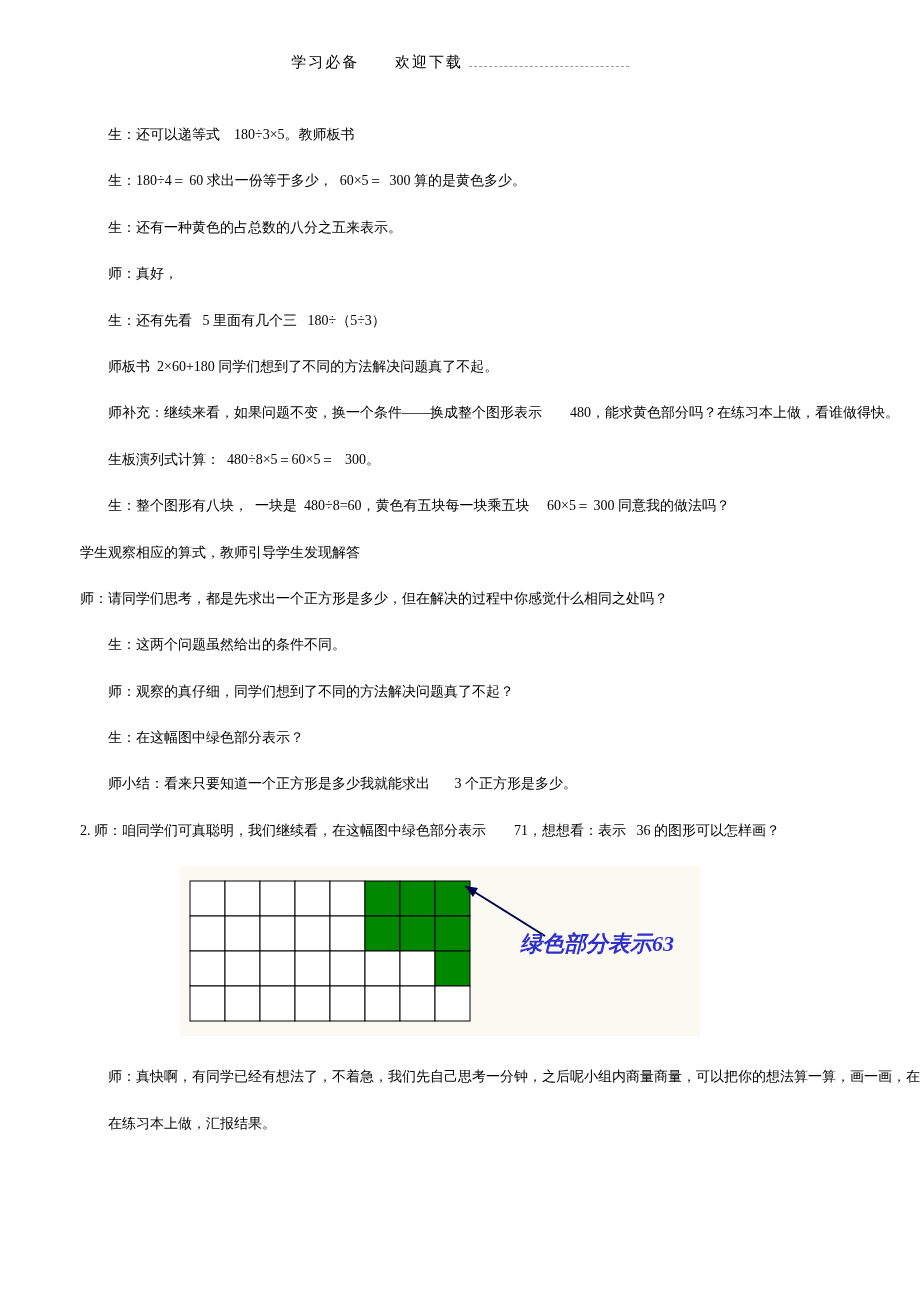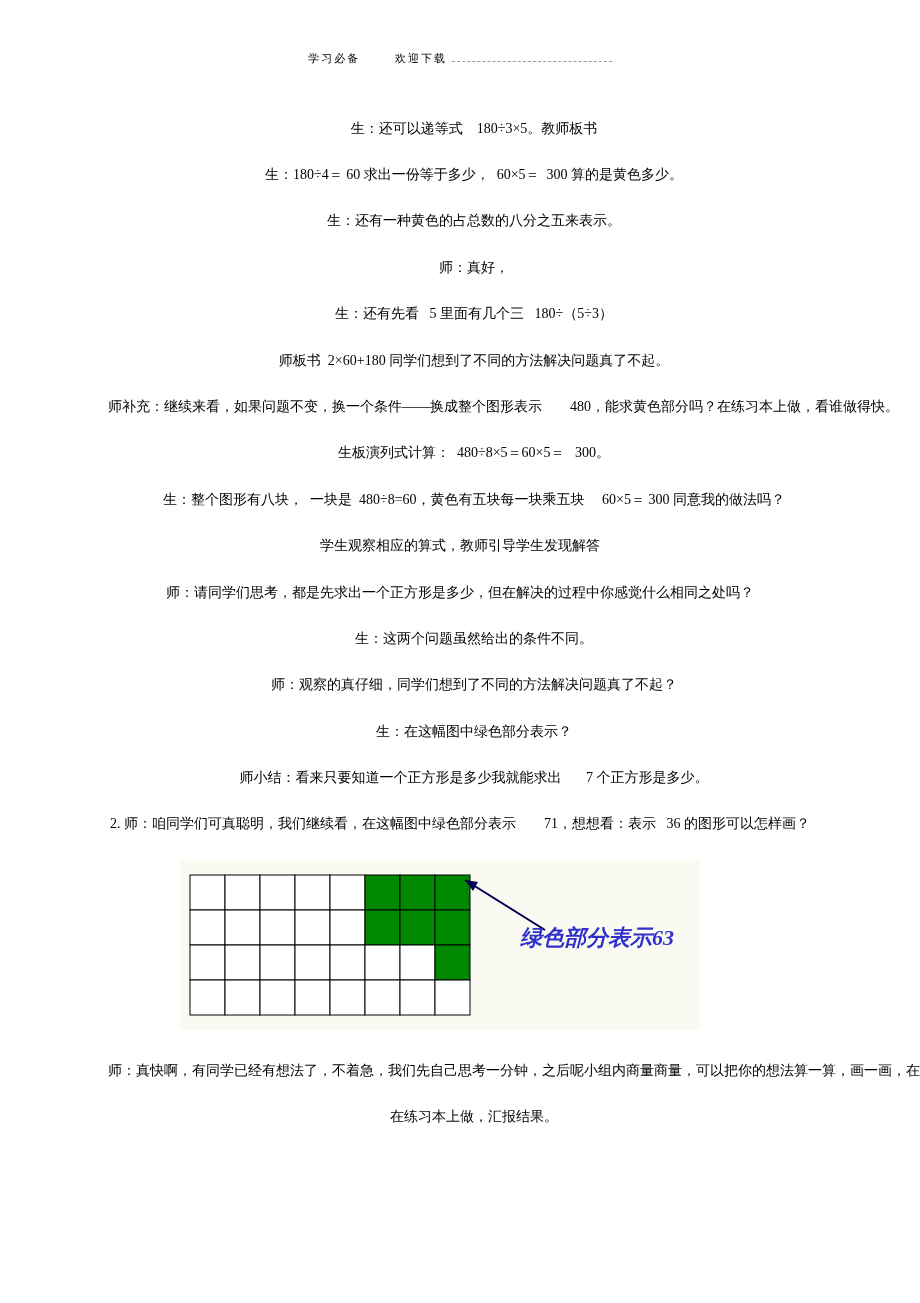--- a/index.html
+++ b/index.html
@@ -13,21 +13,21 @@
       font-size: 14px;
       line-height: 1.6;
       color: #000;
       background: #fff;
       width: 920px;
       padding: 50px 80px 40px 80px;
     }
     
     .header {
       text-align: center;
-      font-size: 11px;
+      font-size: 15px;
       margin-bottom: 50px;
       letter-spacing: 2px;
     }
     
     .header-left {
       display: inline-block;
       margin-right: 30px;
     }
     
     .header-right {
@@ -36,21 +36,21 @@
     
     .underline-dashed {
       border-bottom: 1px dashed #999;
       display: inline-block;
       width: 160px;
       margin-top: 2px;
     }
     
     .para {
       margin-bottom: 24px;
-      text-align: center;
+      text-align: left;
     }
     
     .indent-1 {
       text-indent: 2em;
     }
     
     .indent-0 {
       text-indent: 0;
     }
     
@@ -91,21 +91,21 @@
 <div class="para indent-1 sp">生：还有先看   5 里面有几个三   180÷（5÷3）</div>
 <div class="para indent-1 sp">师板书  2×60+180 同学们想到了不同的方法解决问题真了不起。</div>
 <div class="para indent-1 sp">师补充：继续来看，如果问题不变，换一个条件——换成整个图形表示        480，能求黄色部分吗？在练习本上做，看谁做得快。</div>
 <div class="para indent-1 sp">生板演列式计算：  480÷8×5＝60×5＝   300。</div>
 <div class="para indent-1 sp">生：整个图形有八块，  一块是  480÷8=60，黄色有五块每一块乘五块     60×5＝ 300 同意我的做法吗？</div>
 <div class="para indent-0 sp">学生观察相应的算式，教师引导学生发现解答</div>
 <div class="para indent-0 sp">师：请同学们思考，都是先求出一个正方形是多少，但在解决的过程中你感觉什么相同之处吗？</div>
 <div class="para indent-1 sp">生：这两个问题虽然给出的条件不同。</div>
 <div class="para indent-1 sp">师：观察的真仔细，同学们想到了不同的方法解决问题真了不起？</div>
 <div class="para indent-1 sp">生：在这幅图中绿色部分表示？</div>
-<div class="para indent-1 sp">师小结：看来只要知道一个正方形是多少我就能求出       7 个正方形是多少。</div>
+<div class="para indent-1 sp">师小结：看来只要知道一个正方形是多少我就能求出       3 个正方形是多少。</div>
 <div class="para indent-0 sp">2. 师：咱同学们可真聪明，我们继续看，在这幅图中绿色部分表示        71，想想看：表示   36 的图形可以怎样画？</div>
 
 <div class="chart-container">
   <svg class="chart-svg" width="520" height="170">
 
     <rect x="0" y="0" width="520" height="170" fill="#fafaf2"></rect>
 
     <g id="grid-group">
         <rect x="10" y="15" width="35" height="35" stroke="#000" stroke-width="1" fill="#ffffff"></rect>
         <rect x="45" y="15" width="35" height="35" stroke="#000" stroke-width="1" fill="#ffffff"></rect>

